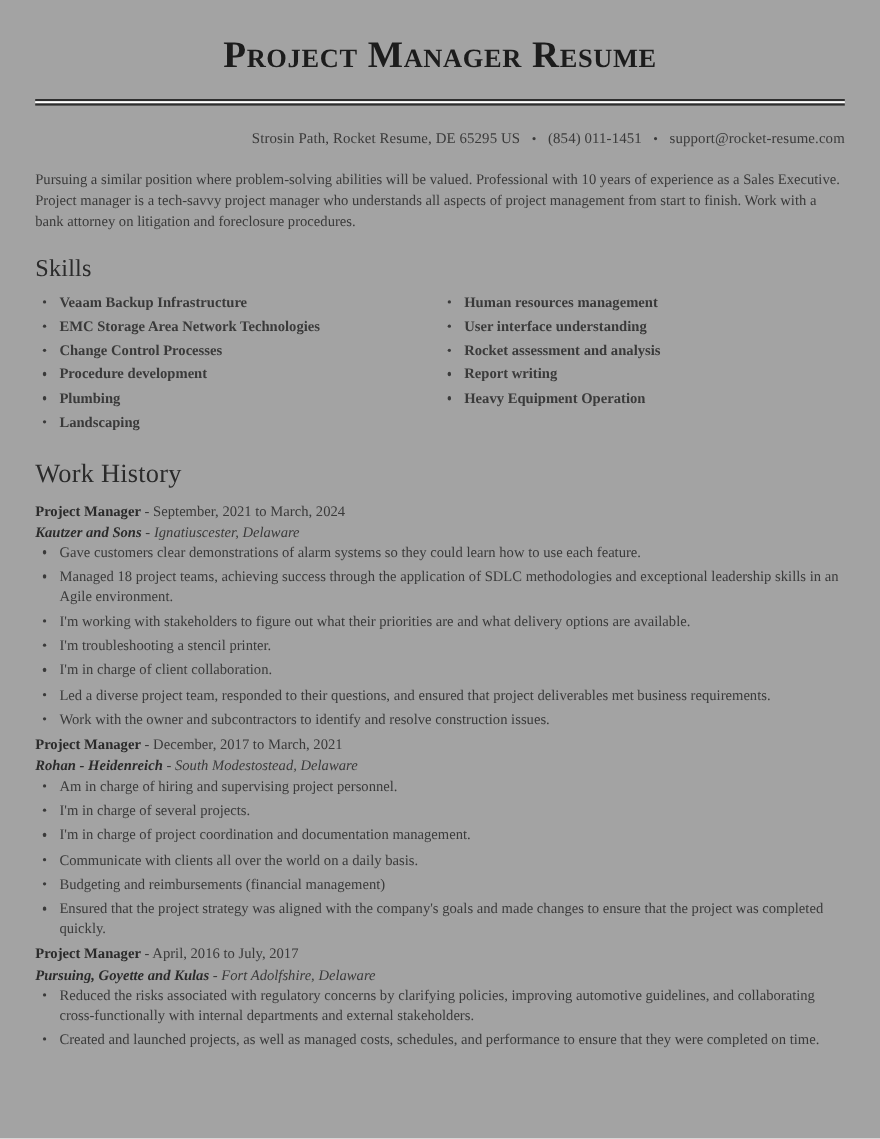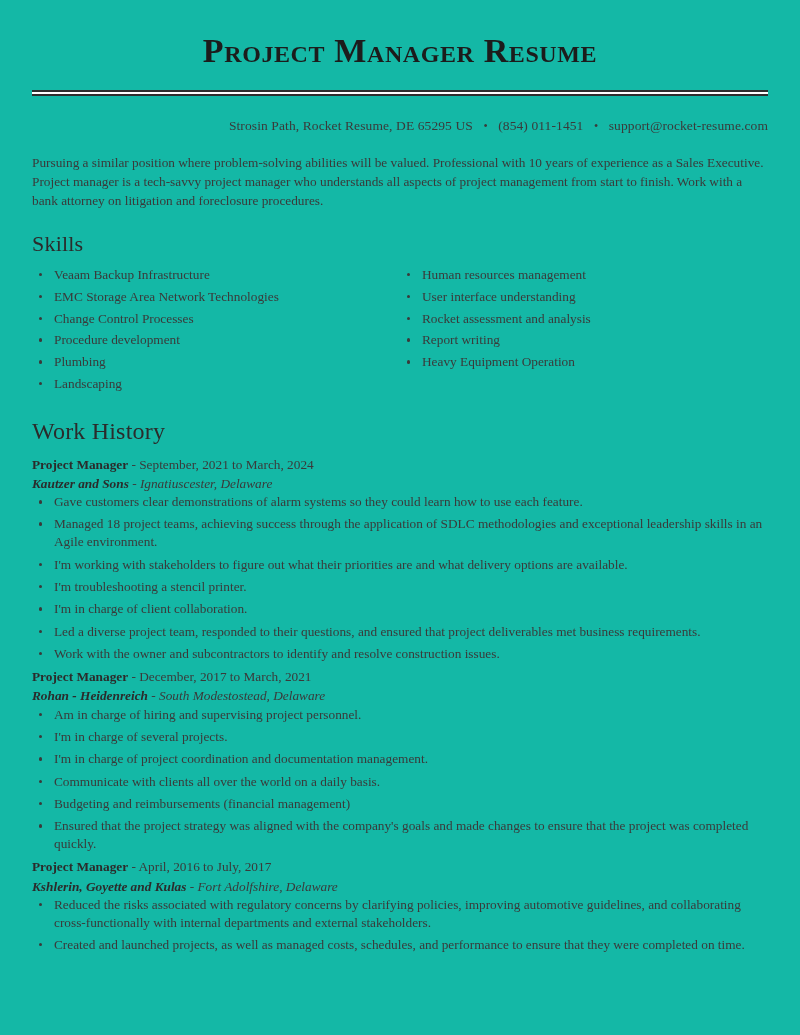--- a/index.html
+++ b/index.html
@@ -12,21 +12,21 @@
     width: 800px;
     min-height: 1035px;
     font-family: "Liberation Serif", "DejaVu Serif", serif;
     color: #3a3a3a;
     -webkit-font-smoothing: antialiased;
   }
   .page {
     width: 800px;
     min-height: 1035px;
     padding: 0 32px;
-    background: #14b8a6;
+    background: #a3a3a3;
     position: relative;
   }
 
   
   .doc-title {
     text-align: center;
     font-family: "Liberation Serif", "DejaVu Serif", serif;
     font-variant: small-caps;
     font-weight: 700;
     font-size: 34px;
@@ -89,20 +89,21 @@
     color: #3a3a3a;
     margin: 0;
     text-align: left;
   }
 
   
   .skills-wrap {
     display: flex;
     gap: 0;
     margin-top: 4px;
+    font-weight: bold;
   }
   .skills-col {
     width: 50%;
   }
   ul.bullets {
     list-style: none;
     margin: 0;
     padding: 0;
   }
   ul.bullets > li {
@@ -229,21 +230,21 @@
             <li>Am in charge of hiring and supervising project personnel.</li>
             <li>I'm in charge of several projects.</li>
             <li>I'm in charge of project coordination and documentation management.</li>
             <li>Communicate with clients all over the world on a daily basis.</li>
             <li>Budgeting and reimbursements (financial management)</li>
             <li>Ensured that the project strategy was aligned with the company's goals and made changes to ensure that the project was completed quickly.</li>
           </ul>
         </div>
         <div class="job">
           <div class="job-line"><span class="job-role">Project Manager</span><span class="dash"> - </span><span class="job-dates">April, 2016 to July, 2017</span></div>
-          <div class="job-line"><span class="job-company">Kshlerin, Goyette and Kulas</span><span class="dash"> - </span><span class="job-location">Fort Adolfshire, Delaware</span></div>
+          <div class="job-line"><span class="job-company">Pursuing, Goyette and Kulas</span><span class="dash"> - </span><span class="job-location">Fort Adolfshire, Delaware</span></div>
           <ul class="bullets job-bullets">
             <li>Reduced the risks associated with regulatory concerns by clarifying policies, improving automotive guidelines, and collaborating cross-functionally with internal departments and external stakeholders.</li>
             <li>Created and launched projects, as well as managed costs, schedules, and performance to ensure that they were completed on time.</li>
           </ul>
         </div>
       </div>
   </div>
 
 </div>
 

